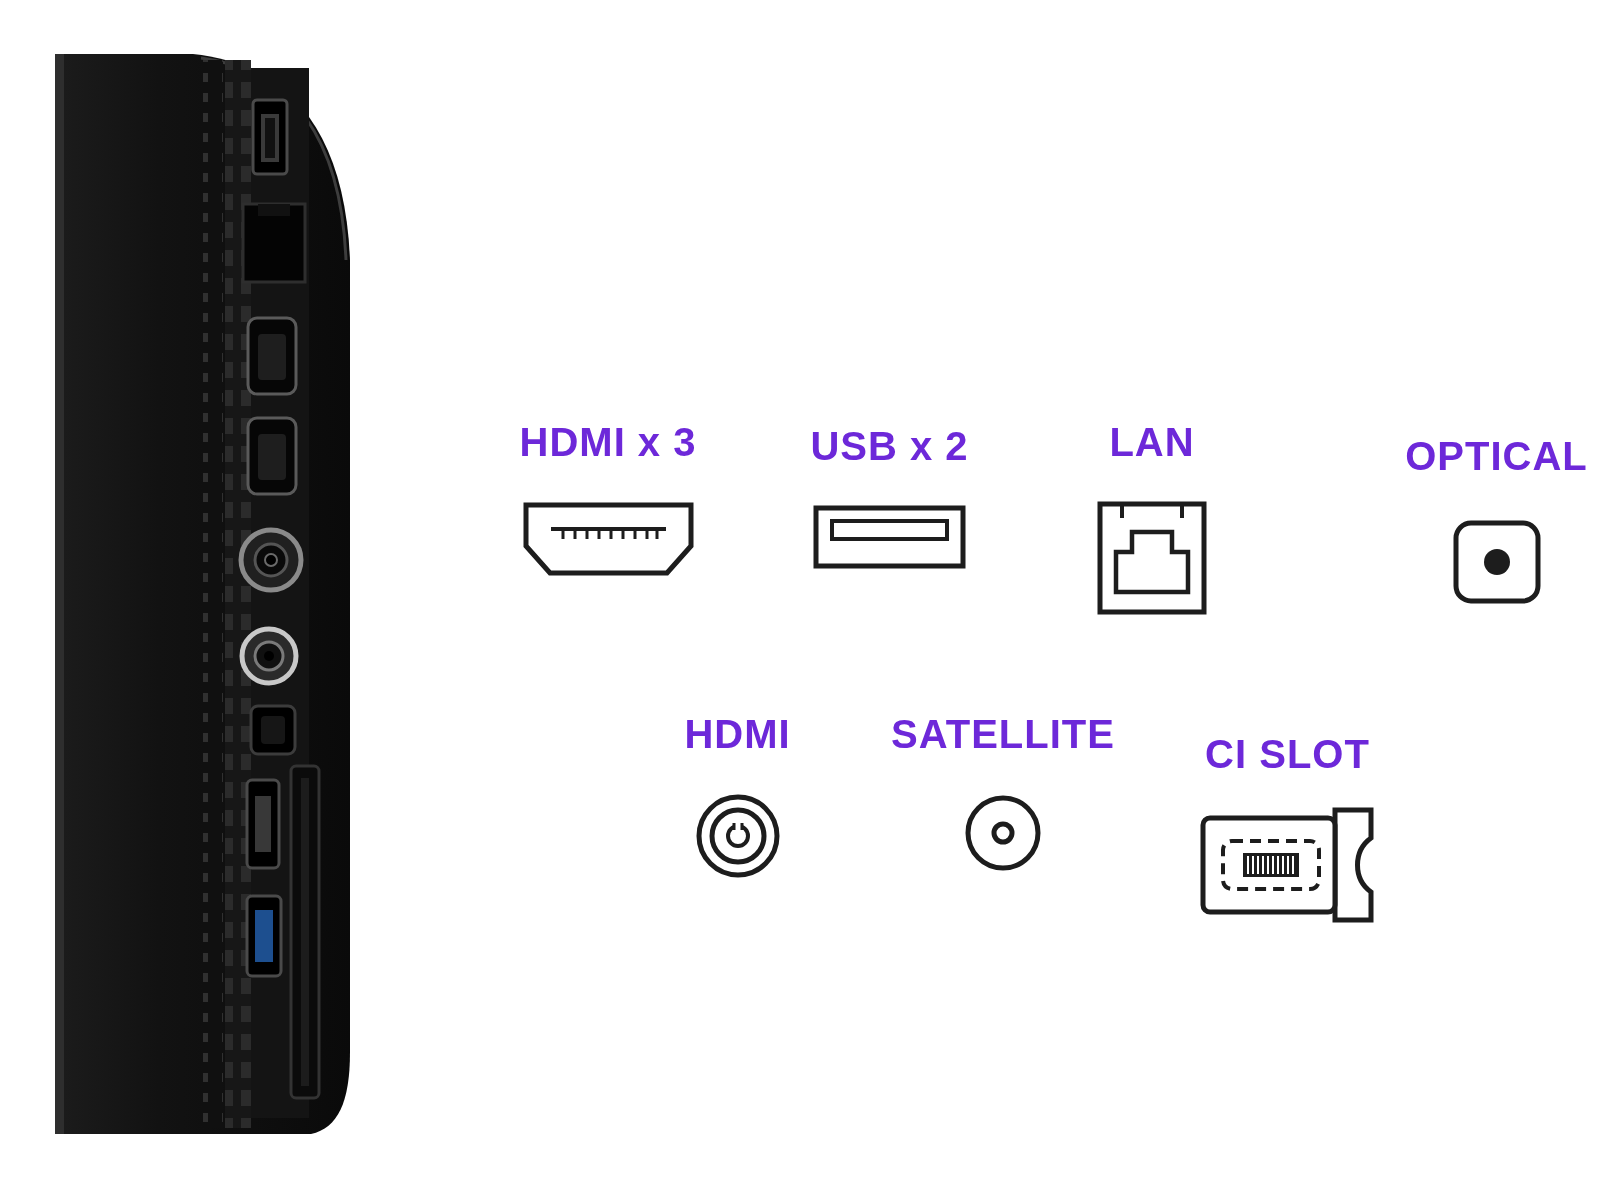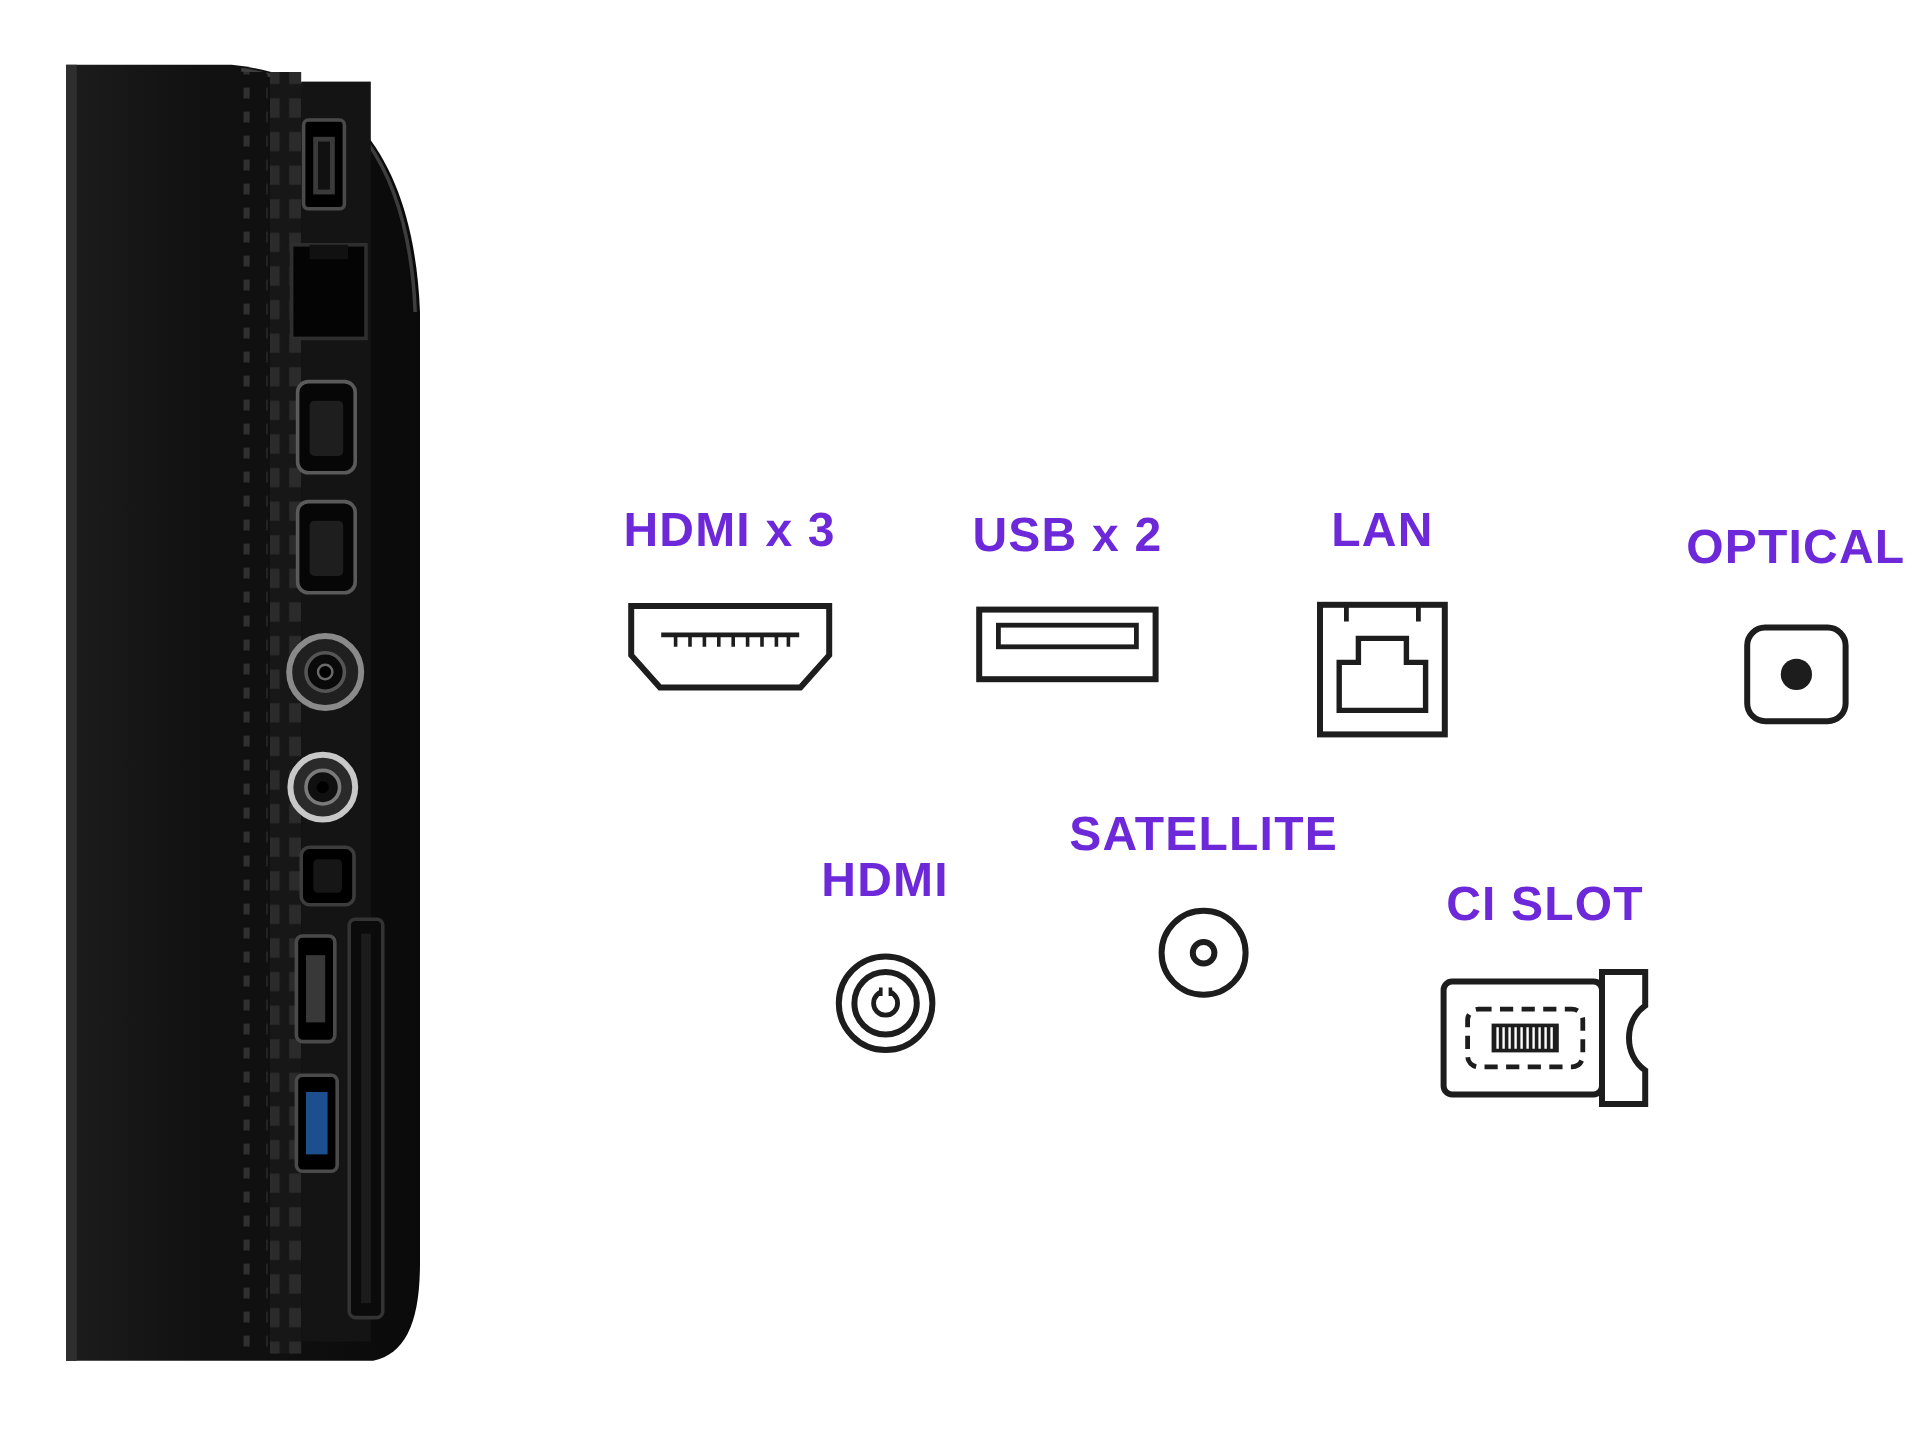--- a/index.html
+++ b/index.html
@@ -139,21 +139,21 @@
     <div class="legend-label">HDMI</div>
     <svg class="legend-icon" width="88" height="88" viewBox="0 0 88 88">
       <circle cx="44" cy="44" r="39" fill="#ffffff" stroke="#1d1d1d" stroke-width="5"></circle>
       <circle cx="44" cy="44" r="26" fill="#ffffff" stroke="#1d1d1d" stroke-width="5"></circle>
       <circle cx="44" cy="44" r="10" fill="#ffffff" stroke="#1d1d1d" stroke-width="4"></circle>
       <rect x="40" y="31" width="8" height="7" fill="#ffffff"></rect>
       <path d="M40,31 V38 M48,31 V38" stroke="#1d1d1d" stroke-width="3"></path>
     </svg>
   </div>
 
-  <div class="legend-item" style="left:888px;top:673px;width:230px;">
+  <div class="legend-item" style="left:888px;top:712px;width:230px;">
     <div class="legend-label">SATELLITE</div>
     <svg class="legend-icon" width="78" height="80" viewBox="0 0 78 80">
       <circle cx="39" cy="41" r="35" fill="#ffffff" stroke="#1d1d1d" stroke-width="5"></circle>
       <circle cx="39" cy="41" r="9" fill="#ffffff" stroke="#1d1d1d" stroke-width="5"></circle>
     </svg>
   </div>
 
   <div class="legend-item" style="left:1190px;top:732px;width:195px;">
     <div class="legend-label">CI SLOT</div>
     <svg class="legend-icon ci" width="185" height="122" viewBox="0 0 185 122">

